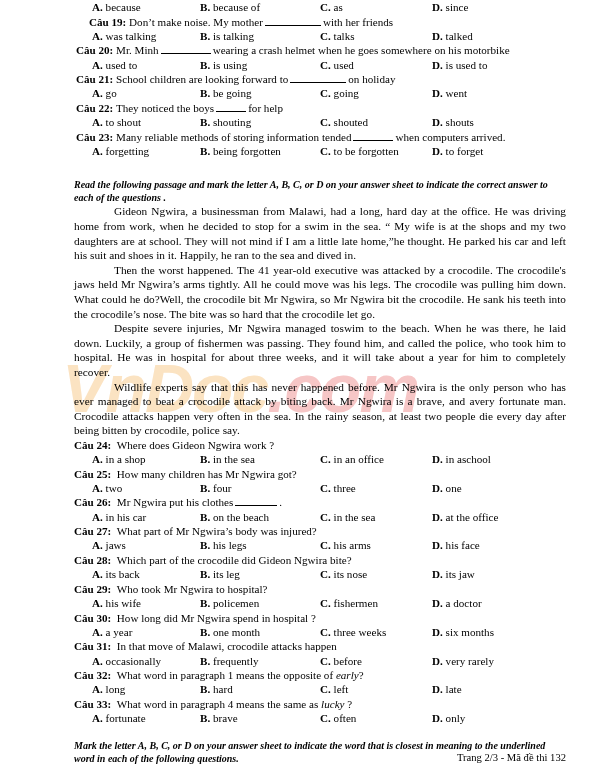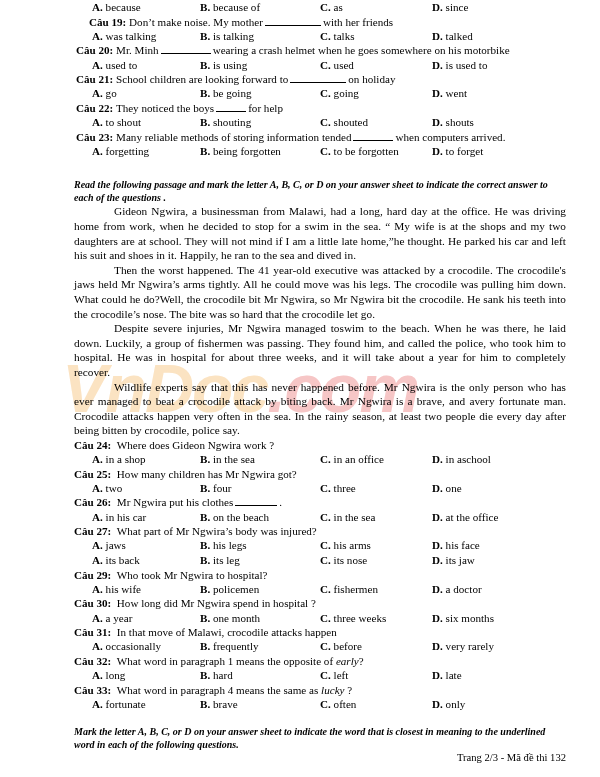--- a/index.html
+++ b/index.html
@@ -270,20 +270,24 @@
         </div>
         <div class="opts">
           <span class="opt a"><span class="lt">A.</span> <span>jaws</span></span>
           <span class="opt b"><span class="lt">B.</span> <span>his legs</span></span>
           <span class="opt c"><span class="lt">C.</span> <span>his arms</span></span>
           <span class="opt d"><span class="lt">D.</span> <span>his face</span></span>
         </div>
       </div>
 
       <div class="qblock">
+        <div class="qline">
+          <span class="qlabel">Câu 28:</span>
+          &nbsp;<span class="qstem">Which part of the crocodile did Gideon Ngwira bite?</span>
+        </div>
         <div class="opts">
           <span class="opt a"><span class="lt">A.</span> <span>its back</span></span>
           <span class="opt b"><span class="lt">B.</span> <span>its leg</span></span>
           <span class="opt c"><span class="lt">C.</span> <span>its nose</span></span>
           <span class="opt d"><span class="lt">D.</span> <span>its jaw</span></span>
         </div>
       </div>
 
       <div class="qblock">
         <div class="qline">

